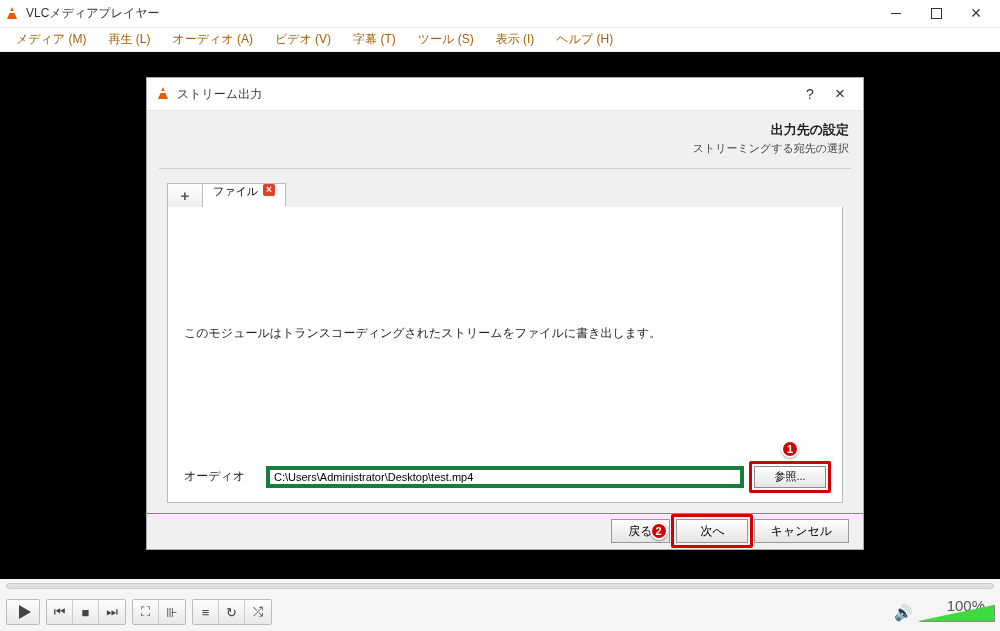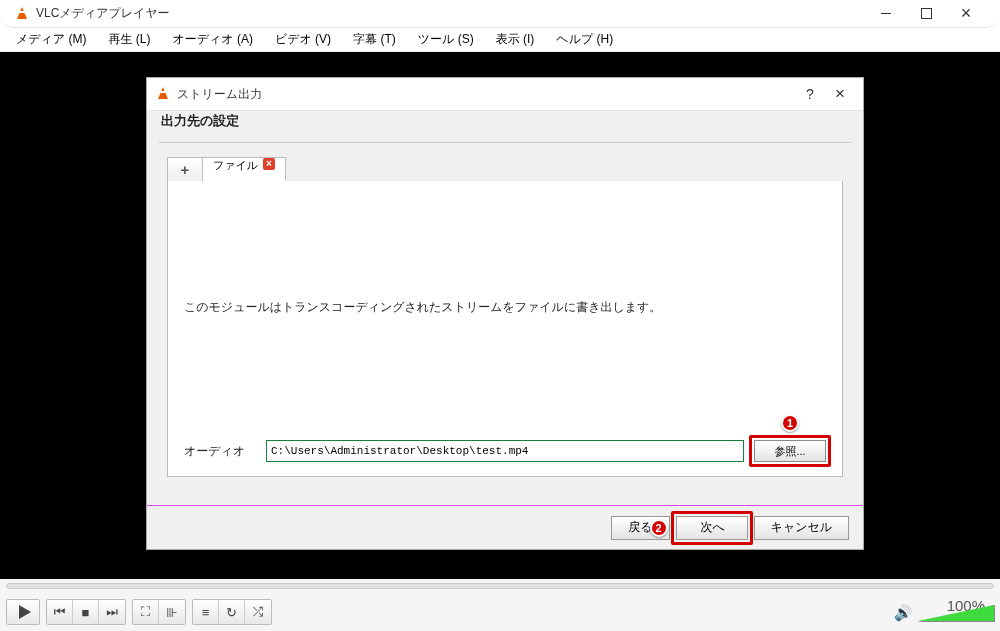--- a/index.html
+++ b/index.html
@@ -1,31 +1,31 @@
 <!DOCTYPE html>
 <html><head>
 <meta charset="utf-8">
 <style>
 * { margin: 0; padding: 0; box-sizing: border-box; font-family: "Meiryo", "MS PGothic", sans-serif; }
 body { width: 1000px; height: 631px; background: #fff; position: relative; overflow: hidden; }
 
 
 .vlc-window { width: 1000px; height: 631px; background: #fff; display: flex; flex-direction: column; }
-.titlebar { height: 28px; background: #fff; display: flex; align-items: center; padding: 0 14px; border-bottom: 1px solid #e8e8e8; border-radius: 14px; }
+.titlebar { height: 28px; background: #fff; display: flex; align-items: center; padding: 0 4px; border-bottom: 1px solid #e8e8e8; }
 .titlebar-icon { width: 16px; height: 16px; margin-right: 6px; position: relative; }
 .cone { width: 0; height: 0; border-left: 5px solid transparent; border-right: 5px solid transparent; border-bottom: 12px solid #e85c00; position: absolute; left: 3px; top: 1px; }
 .cone::after { content: ""; position: absolute; left: -4px; top: 4px; width: 8px; height: 2px; background: #fff; }
 .titlebar-text { font-size: 12px; color: #333; flex: 1; }
 .winbtn { width: 40px; height: 28px; display: flex; align-items: center; justify-content: center; color: #666; font-size: 14px; }
 .winbtn-min::before { content: ""; width: 10px; height: 1px; background: #333; display: block; }
 .winbtn-max::before { content: ""; width: 9px; height: 9px; border: 1px solid #333; display: block; }
 .winbtn-close::before { content: "×"; font-size: 18px; color: #333; }
 
 .menubar { height: 24px; display: flex; align-items: center; padding: 0 6px; gap: 2px; background: #fff; border-bottom: 1px solid #ececec; }
-.menu-item { font-size: 12px; color: #000000; padding: 2px 10px; }
+.menu-item { font-size: 12px; color: #a16207; padding: 2px 10px; }
 
 .video-area { flex: 1; background: #000; position: relative; }
 
 .seekbar-row { height: 14px; background: #f5f5f5; display: flex; align-items: center; padding: 0 6px; }
 .seekbar { flex: 1; height: 6px; background: #e0e0e0; border-radius: 3px; border: 1px solid #ccc; }
 
 .controls { height: 38px; background: #f5f5f5; display: flex; align-items: center; padding: 0 6px; gap: 6px; }
 .ctrl-btn-group { display: flex; align-items: center; border: 1px solid #bbb; border-radius: 2px; background: linear-gradient(#fefefe,#e8e8e8); height: 26px; }
 .play-btn { width: 34px; height: 26px; border: 1px solid #bbb; border-radius: 2px; background: linear-gradient(#fefefe,#e8e8e8); display: flex; align-items: center; justify-content: center; }
 .play-tri { width: 0; height: 0; border-top: 7px solid transparent; border-bottom: 7px solid transparent; border-left: 12px solid #444; margin-left: 3px; }
@@ -39,38 +39,38 @@
 .speaker-icon { position: absolute; left: -4px; bottom: 1px; font-size: 15px; color: #6bb26b; }
 
 
 .dialog { position: absolute; left: 146px; top: 77px; width: 718px; height: 473px; background: #f0f0f0; border: 1px solid #aaa; box-shadow: 2px 2px 8px rgba(0,0,0,0.25); display: flex; flex-direction: column; }
 .dlg-title { height: 30px; display: flex; align-items: center; padding: 16px 8px; background: #fff; border-bottom: 1px solid #e5e5e5; }
 .dlg-title-icon { width: 16px; height: 16px; margin-right: 6px; position: relative; }
 .dlg-title-text { font-size: 12px; flex: 1; color: #333; }
 .dlg-help { width: 30px; text-align: center; font-size: 14px; color: #333; }
 .dlg-close { width: 30px; text-align: center; font-size: 17px; color: #333; }
 
-.dlg-header { padding: 1px 14px 6px; }
+.dlg-header { padding: 10px 14px 6px; text-align: right; }
 .dlg-header-main { font-size: 13px; font-weight: bold; color: #222; }
 .dlg-header-sub { font-size: 11px; color: #444; margin-left: 20px; margin-top: 2px; }
 .dlg-sep { height: 1px; background: #ccc; margin: 6px 12px 0; }
 
 .dlg-body { flex: 1; padding: 14px 20px 10px; }
 .tab-add { width: 36px; height: 24px; display: flex; align-items: center; justify-content: center; border: 1px solid #bbb; border-bottom: none; background: linear-gradient(#fff,#eee); }
 .plus-ic { font-size: 15px; color: #555; font-weight: bold; }
 .tab { height: 24px; padding: 0 10px; display: flex; gap: 5px; border: 1px solid #bbb; border-left: none; border-bottom: 1px solid #fff; background: #fff; font-size: 11px; margin-bottom: -1px; }
 .tab-close-ic { width: 12px; height: 12px; background: #e04028; border-radius: 2px; color: #fff; font-size: 10px; line-height: 12px; text-align: center; font-weight: bold; }
 
 .tab-panel { border: 1px solid #bbb; border-top: none; background: #fff; height: 296px; padding: 18px 16px 14px; display: flex; flex-direction: column; }
 .panel-spacer { flex: 1; }
 .module-desc { font-size: 12px; color: #222; margin-top: 100px; }
 .file-row { display: flex; align-items: center; gap: 10px; margin-top: auto; }
 .file-label { font-size: 12px; color: #222; width: 72px; }
 .file-input-wrap { flex: 1; position: relative; }
-.file-input { width: 100%; height: 22px; border: 1px solid #15803d; background: #fff; font-size: 11px; font-family: Liberation Mono, monospace; padding: 0 4px; }
+.file-input { width: 100%; height: 22px; border: 4px solid #15803d; background: #fff; font-size: 11px; font-family: Liberation Sans, sans-serif; padding: 0 4px; }
 .browse-wrap { position: relative; }
 .browse-btn { width: 72px; height: 22px; border: 1px solid #8a8a8a; background: linear-gradient(#fff,#e4e4e4); font-size: 11px; cursor: pointer; }
 .red-ring { position: absolute; border: 3px solid #d40000; border-radius: 2px; pointer-events: none; }
 .red-ring-1 { left: -5px; top: -5px; right: -5px; bottom: -5px; }
 .badge { position: absolute; width: 18px; height: 18px; border-radius: 50%; background: #d40000; border: 2px solid #fff; box-shadow: 0 1px 2px rgba(0,0,0,0.4); color: #fff; font-size: 11px; font-weight: bold; display: flex; align-items: center; justify-content: center; }
 .badge-1 { top: -26px; left: 50%; margin-left: -9px; }
 .badge-2 { position: absolute; left: -26px; top: 50%; margin-top: -9px; }
 
 .dlg-footer { height: 44px; display: flex; align-items: center; justify-content: flex-end; padding: 0 14px; gap: 6px; border-top: 1px solid #d946ef; }
 .foot-btn { height: 24px; padding: 0 16px; border: 1px solid #999; background: linear-gradient(#fff,#e4e4e4); font-size: 12px; cursor: pointer; }
@@ -142,20 +142,21 @@
     <span class="dlg-title-icon">
         <span class="cone"></span>
       </span>
     <span class="dlg-title-text">ストリーム出力</span>
     <span class="dlg-help">?</span>
     <span class="dlg-close">×</span>
   </div>
 
   <div class="dlg-header">
     <div class="dlg-header-main">出力先の設定</div>
+    <div class="dlg-header-sub">ストリーミングする宛先の選択</div>
   </div>
   <div class="dlg-sep"></div>
 
   <div class="dlg-body">
     <div style="display:flex;">
       <div class="tab-add">
           <span class="plus-ic">+</span>
         </div>
       <div class="tab">
         <span>ファイル</span>

